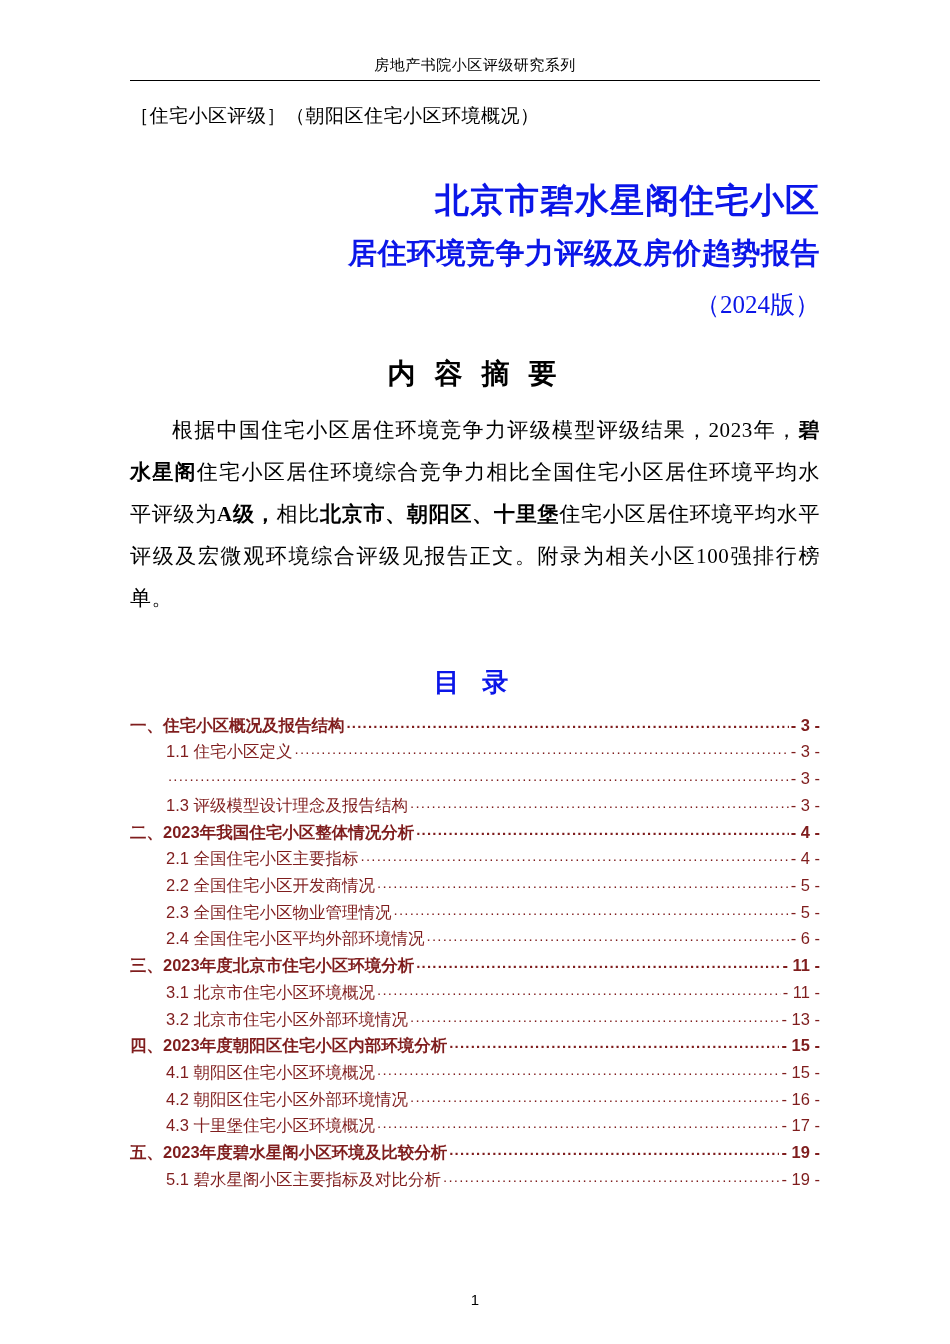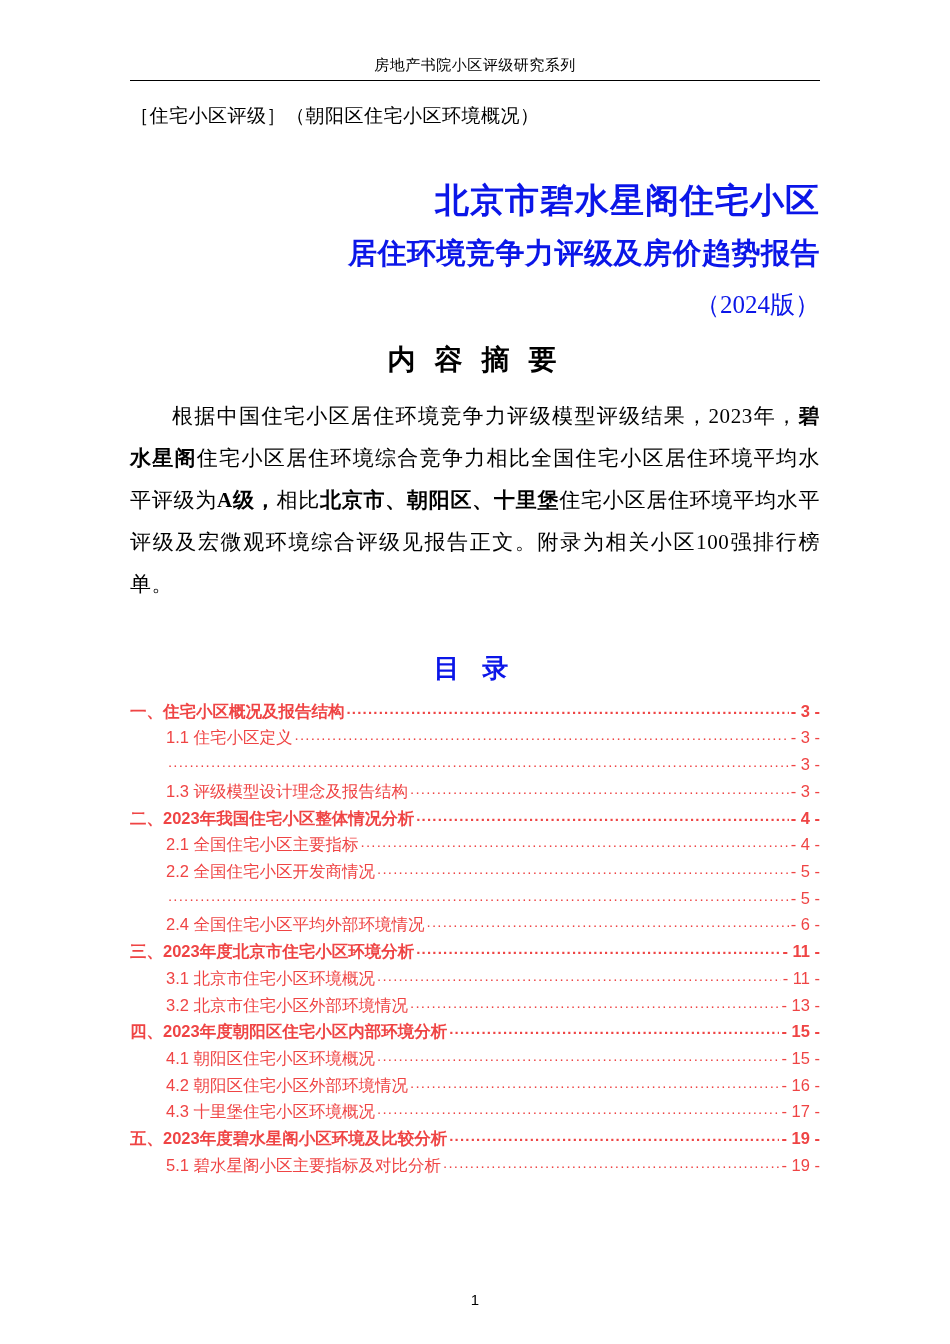--- a/index.html
+++ b/index.html
@@ -67,21 +67,21 @@
     font-size: 25px;
     margin-top: 14px;
     font-weight: normal;
   }
 
   
   .section-heading {
     text-align: center;
     font-size: 28px;
     font-weight: bold;
-    margin-top: 20px;
+    margin-top: 34px;
     letter-spacing: 6px;
     font-family: "Liberation Serif", serif;
   }
   .abstract {
     margin-top: 16px;
     font-size: 21px;
     line-height: 2.0;
     text-align: justify;
     text-justify: inter-ideograph;
     text-indent: 2em;
@@ -98,21 +98,21 @@
     margin-top: 46px;
     letter-spacing: 8px;
   }
   .toc {
     margin-top: 12px;
     font-family: "Liberation Sans", sans-serif;
   }
   .toc-row {
     display: flex;
     align-items: center;
-    color: #ef4444;
+    color: #7f1d1d;
     font-size: 16.5px;
     line-height: 1.62;
     white-space: nowrap;
   }
   .toc-row.lvl1 { font-weight: bold; }
   .toc-row.lvl2 { padding-left: 36px; font-weight: normal; }
   .toc-label { flex: 0 0 auto; }
   .toc-dots {
     flex: 1 1 auto;
     overflow: hidden;
@@ -201,20 +201,21 @@
       <span class="toc-page">- 4 -</span>
     </div>
 
     <div class="toc-row lvl2">
       <span class="toc-label">2.2 全国住宅小区开发商情况</span>
       <span class="toc-dots"></span>
       <span class="toc-page">- 5 -</span>
     </div>
 
     <div class="toc-row lvl2">
+      <span class="toc-label">2.3 全国住宅小区物业管理情况</span>
       <span class="toc-dots"></span>
       <span class="toc-page">- 5 -</span>
     </div>
 
     <div class="toc-row lvl2">
       <span class="toc-label">2.4 全国住宅小区平均外部环境情况</span>
       <span class="toc-dots"></span>
       <span class="toc-page">- 6 -</span>
     </div>
 

